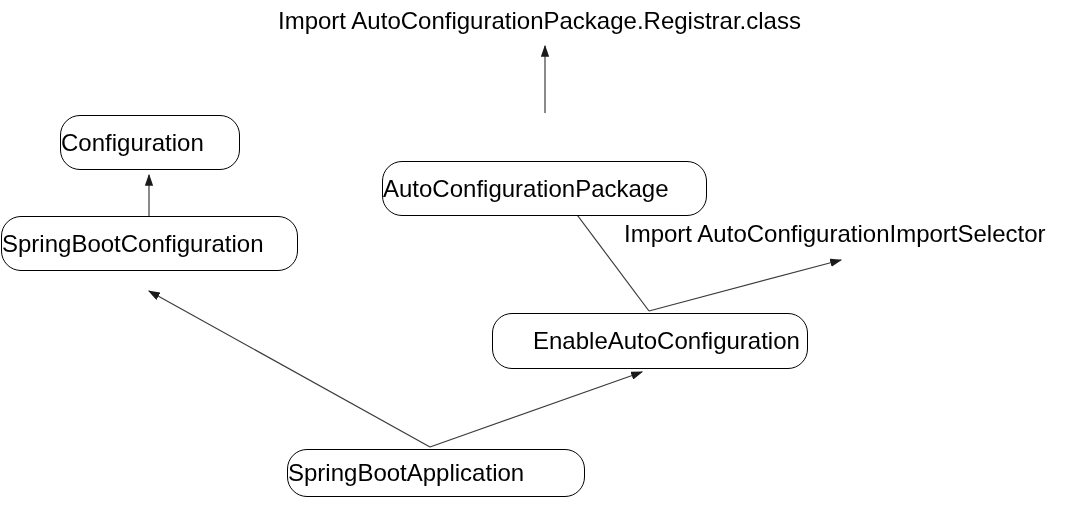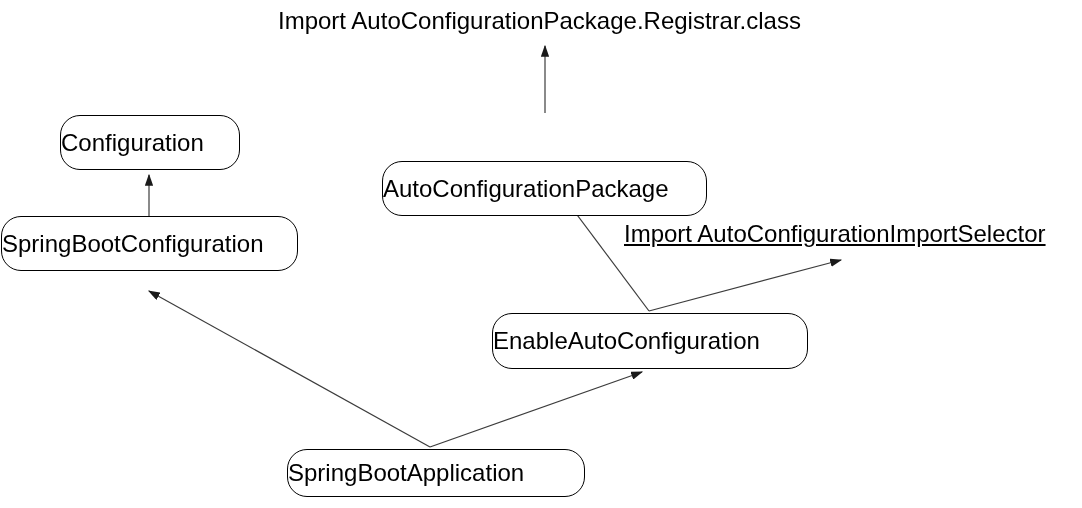--- a/index.html
+++ b/index.html
@@ -40,24 +40,24 @@
   .annotation {
     position: absolute;
     z-index: 2;
     font-size: 24px;
     line-height: 30px;
     white-space: nowrap;
   }
   #n-configuration            { left: 60px;  top: 115px; width: 180px; height: 55px; }
   #n-auto-configuration-pkg   { left: 382px; top: 115px; width: 325px; height: 55px; margin-top: 46px; }
   #n-spring-boot-configuration{ left: 1px;   top: 216px; width: 297px; height: 55px; }
-  #n-enable-auto-configuration{ left: 492px; top: 313px; width: 316px; height: 56px; }
+  #n-enable-auto-configuration{ left: 492px; top: 313px; width: 316px; height: 56px; padding-left: 40px; }
   #n-spring-boot-application  { left: 287px; top: 449px; width: 298px; height: 48px; }
   #a-import-registrar         { left: 278px; top: 6px; }
-  #a-import-selector          { left: 624px; top: 219px; text-decoration: underline; }
+  #a-import-selector          { left: 624px; top: 219px; }
 </style>
 </head>
 <body>
 
 <div class="canvas">
 
   <svg class="edges" viewBox="0 0 1082 508" xmlns="http://www.w3.org/2000/svg">
     <defs>
       <marker id="arrowhead" viewBox="0 0 10 7" refX="9" refY="3.5" markerWidth="10" markerHeight="7" orient="auto">
         <path d="M0,0 L10,3.5 L0,7 z" fill="#1a1a1a"></path>

